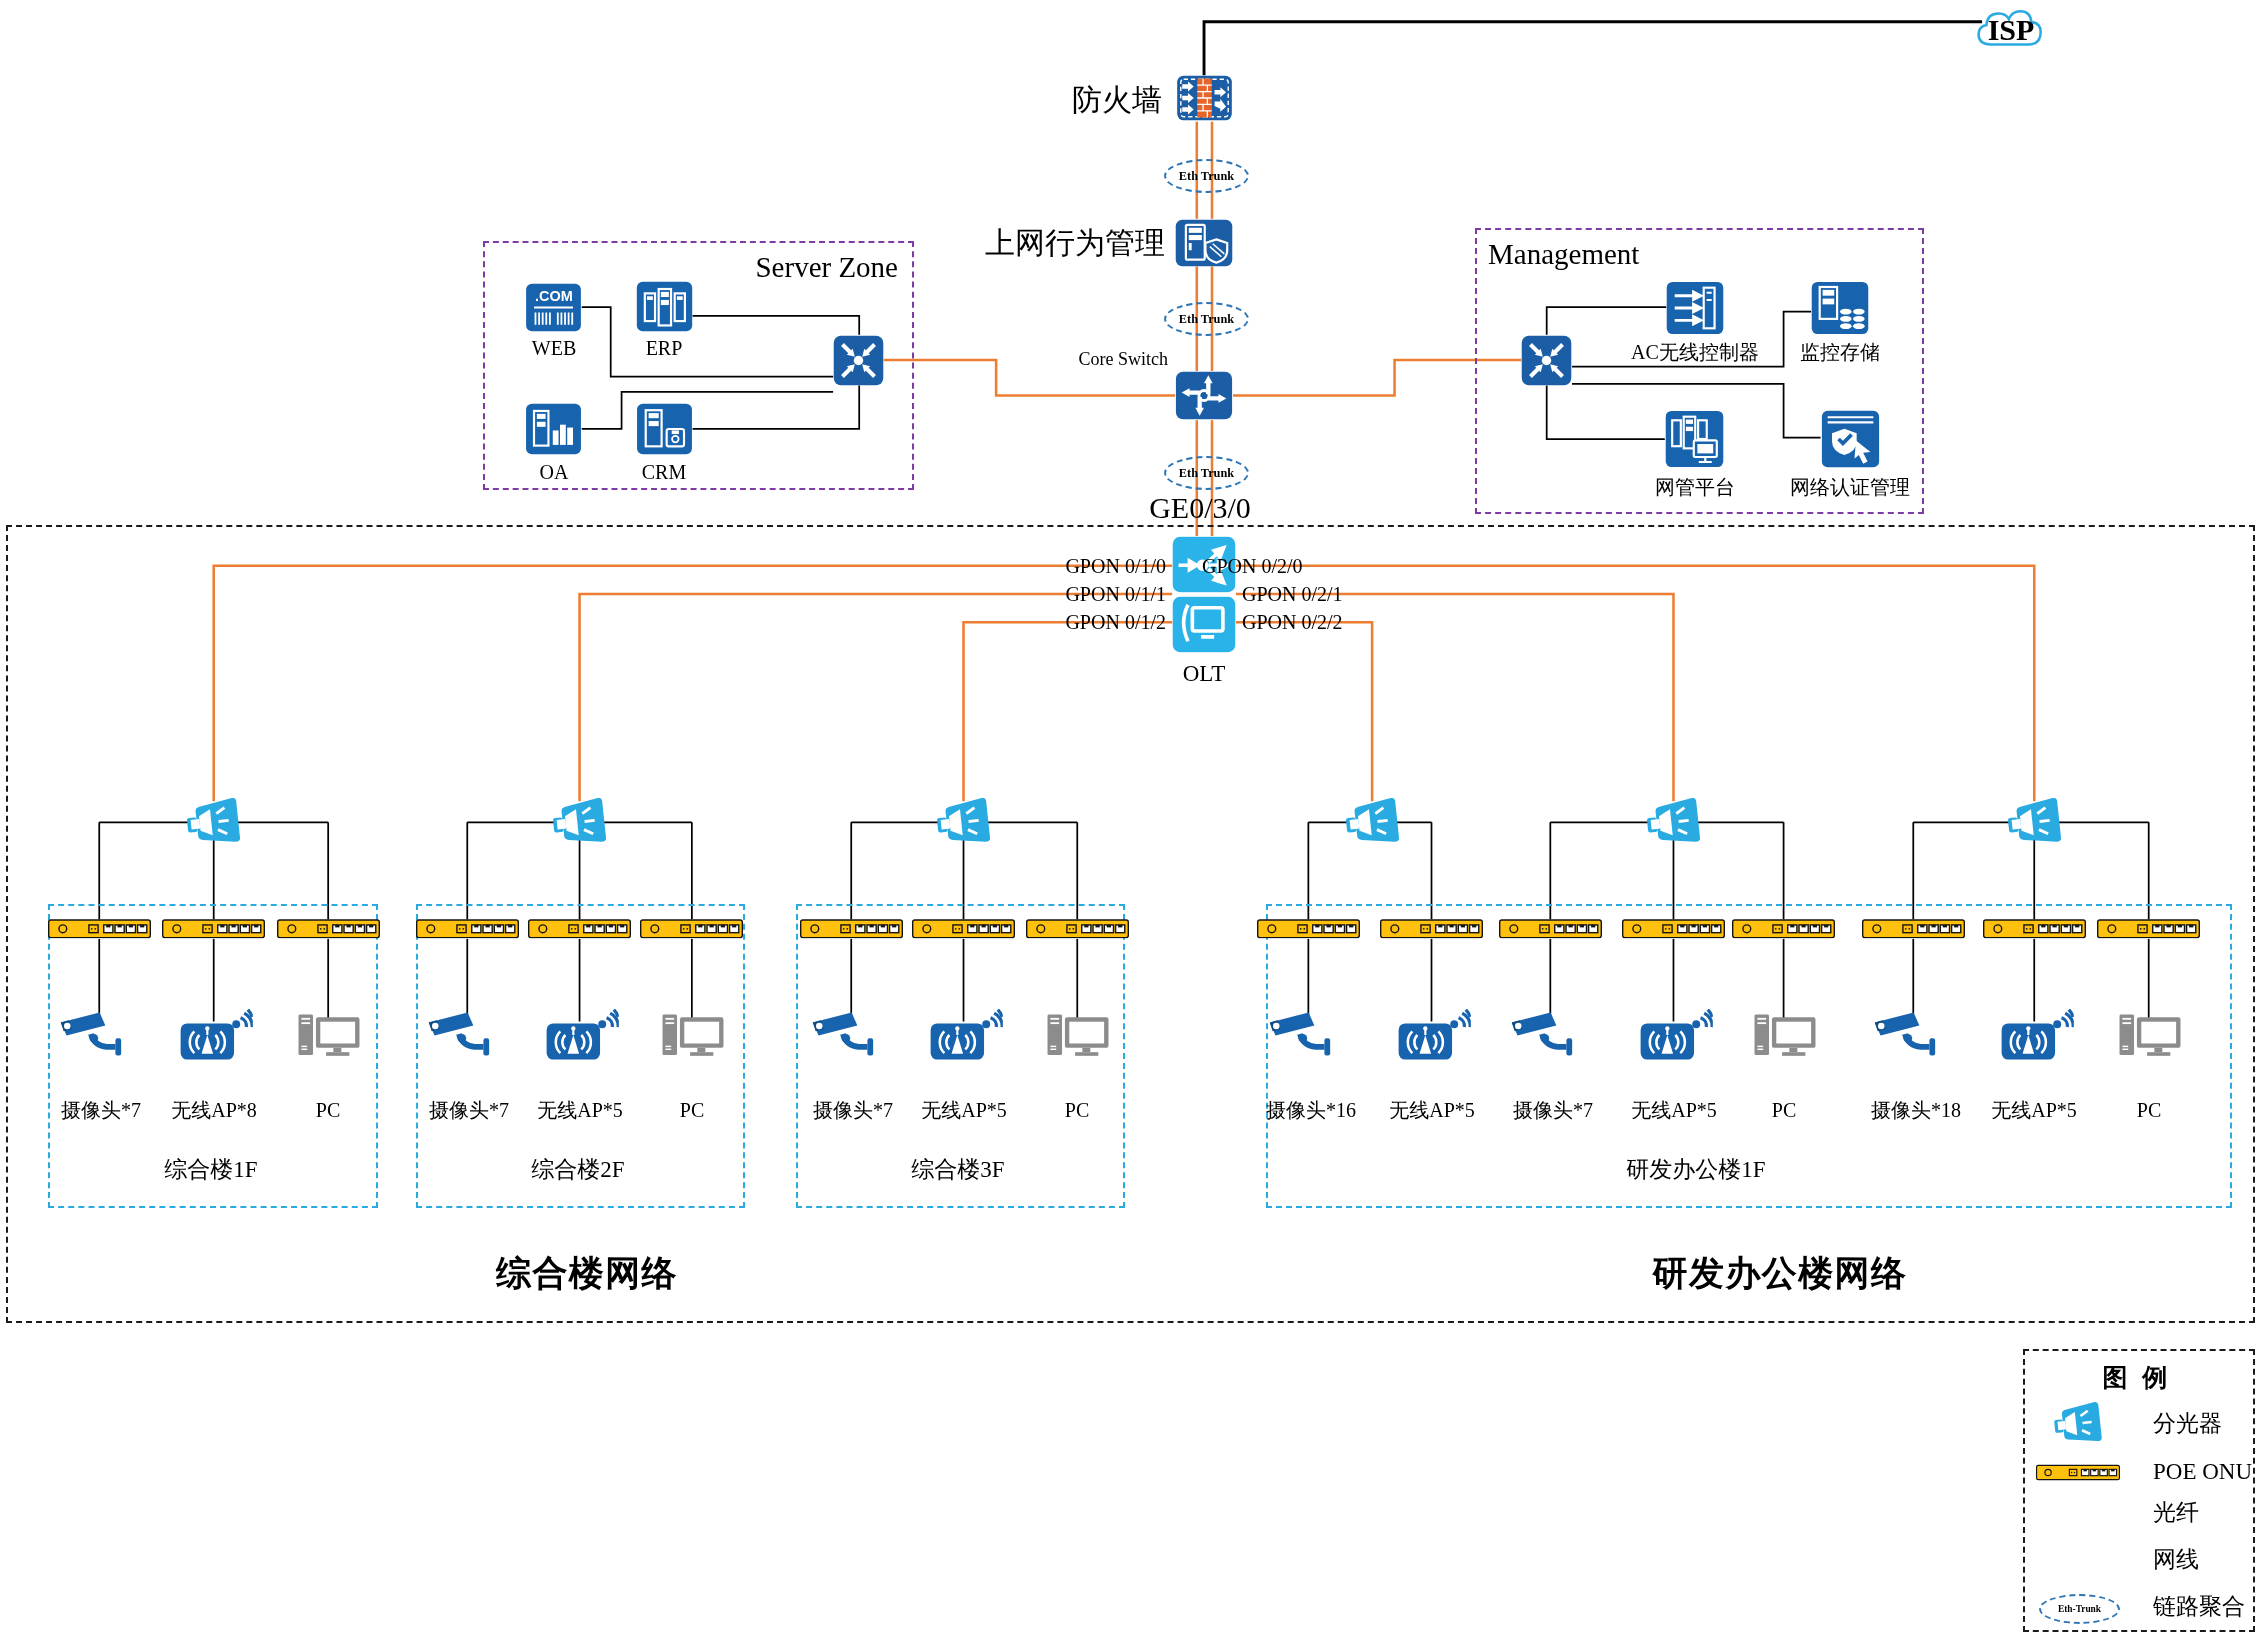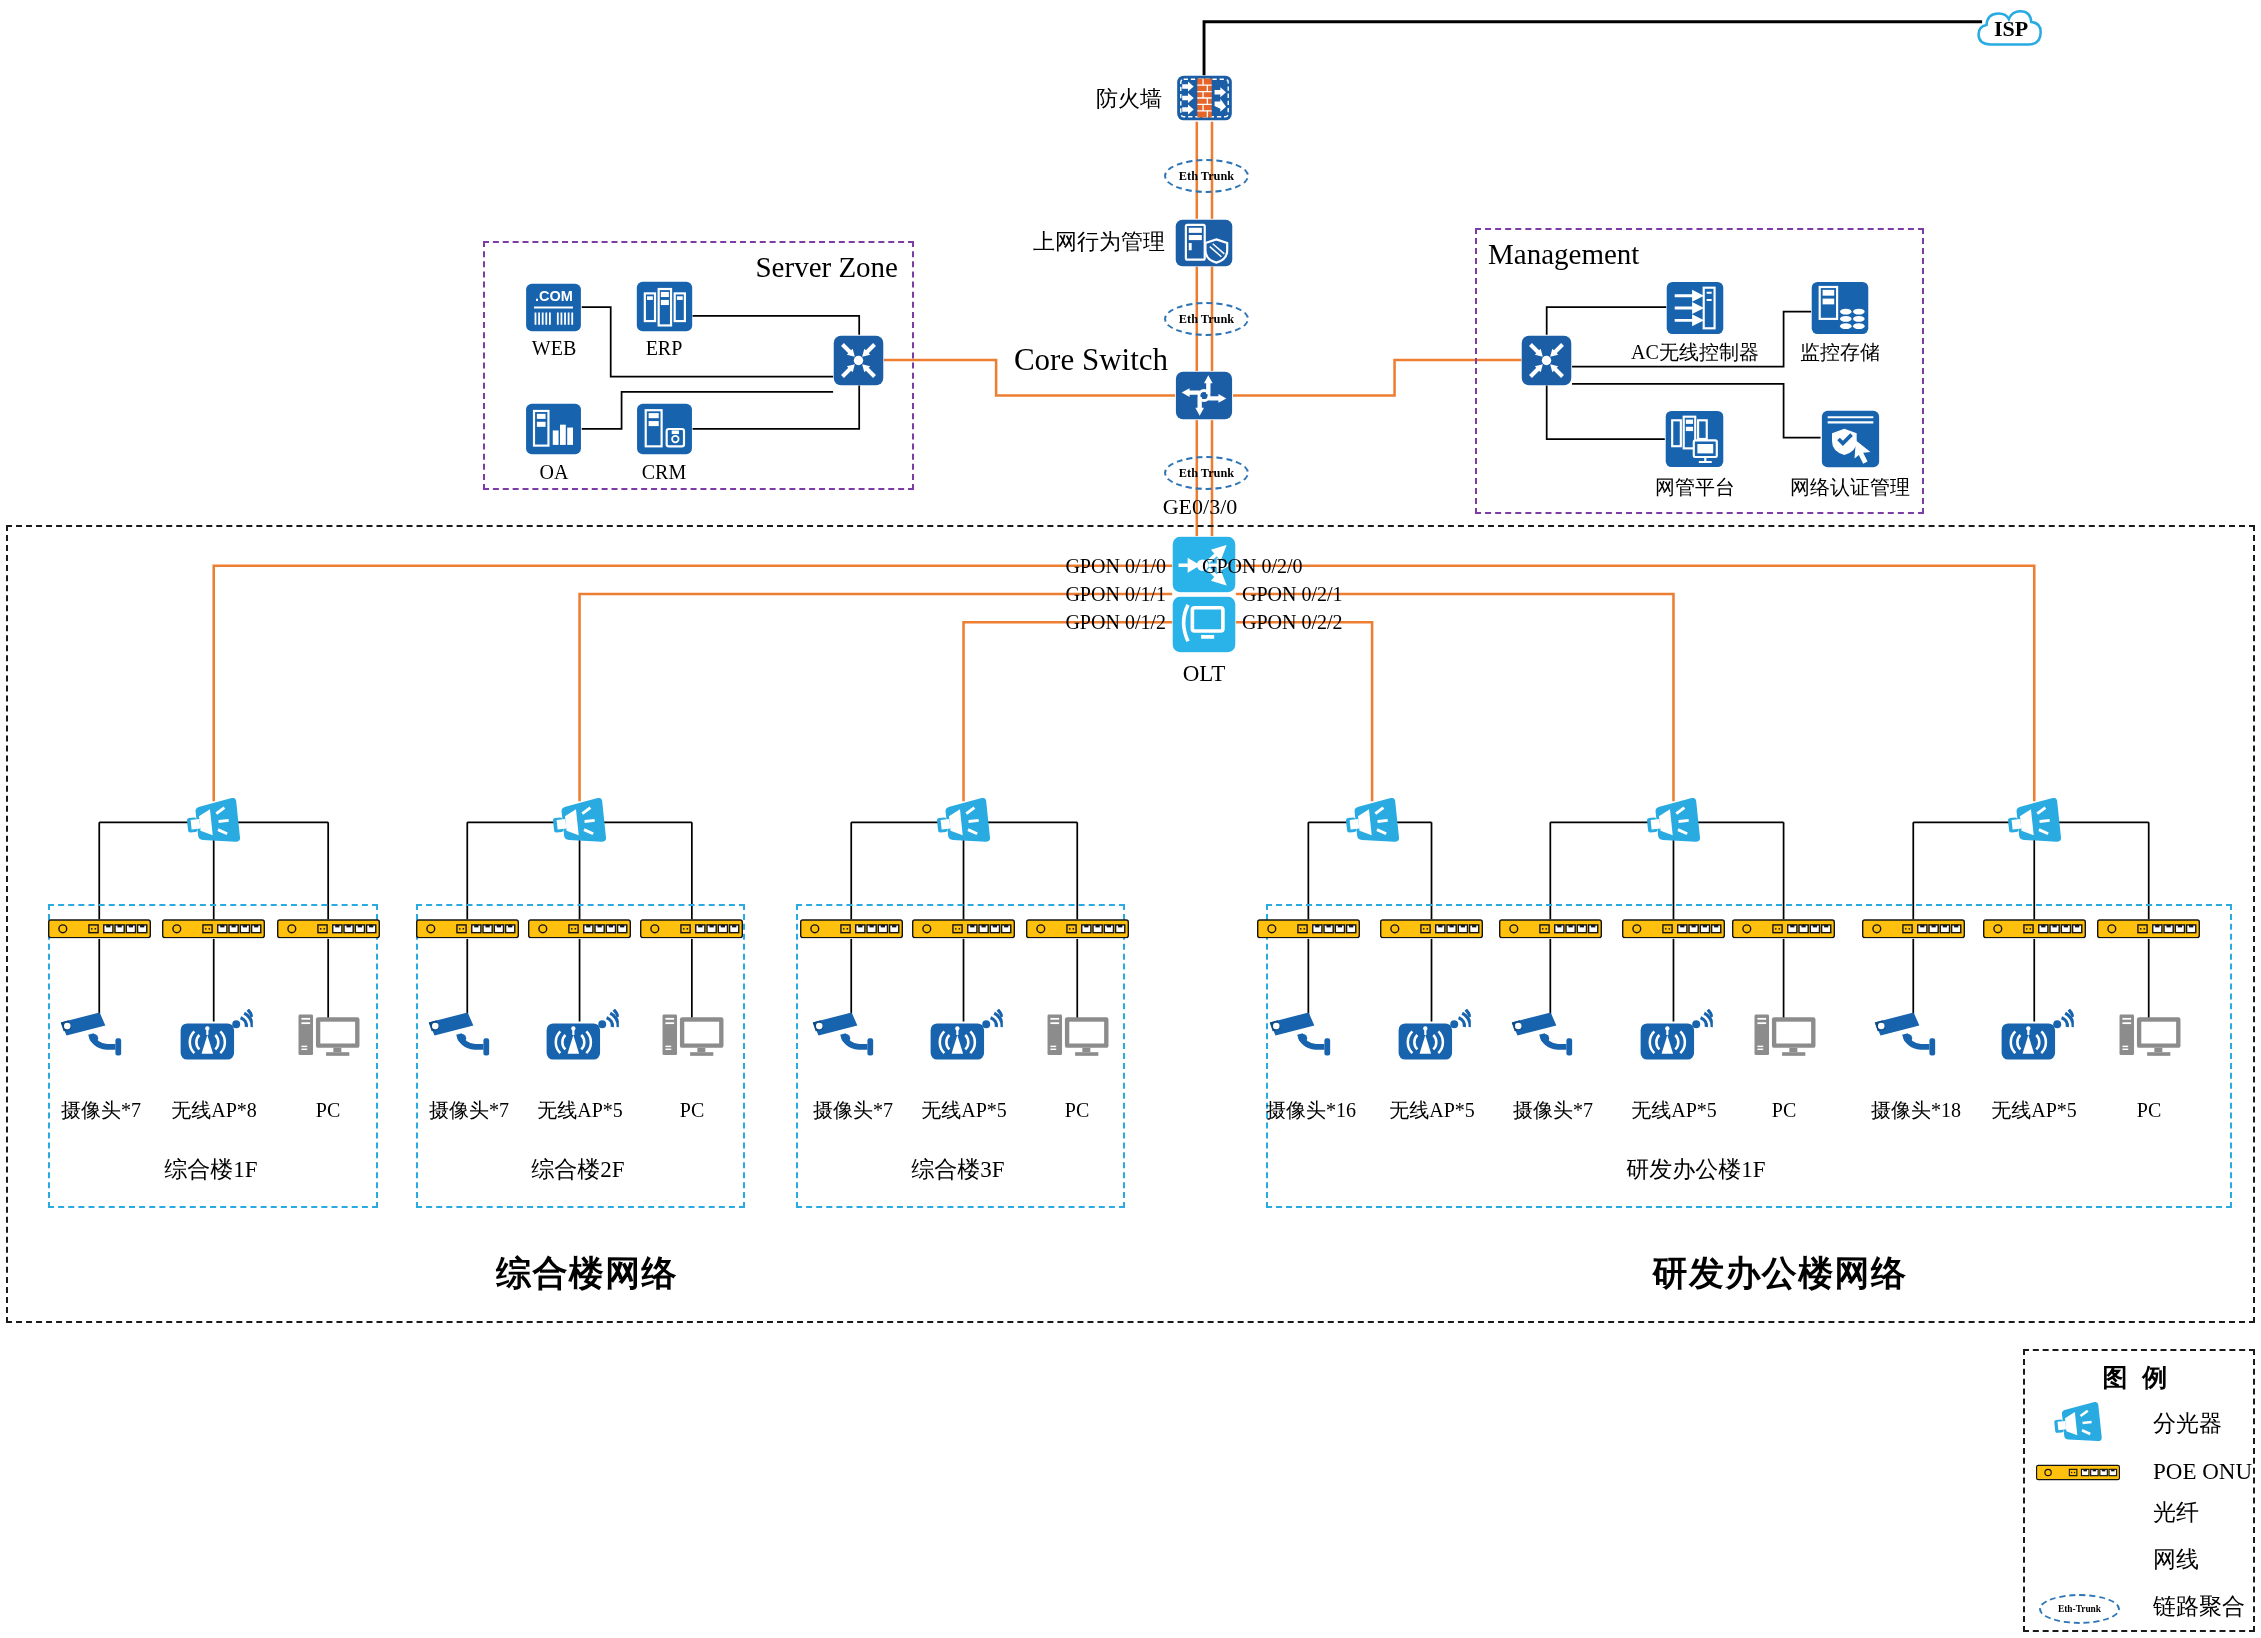--- a/index.html
+++ b/index.html
@@ -14,22 +14,22 @@
   
   .zonebox{position:absolute;border:2.2px dashed #7D3CA3;background:transparent;}
   .bldgbox{position:absolute;border:2.2px dashed #29ABE2;background:transparent;}
   .outerbox{position:absolute;border:2.2px dashed #1a1a1a;background:transparent;}
   .legendbox{position:absolute;border:2.2px dashed #1a1a1a;background:#fff;}
   
   .ethoval{position:absolute;border:2.2px dashed #2E75B6;border-radius:50%;
            display:flex;align-items:center;justify-content:center;
            font-weight:bold;background:transparent;}
   .f17{font-size:12.3px;font-family:Liberation Serif, serif;} .f14{font-size:9.4px;}
-  .t28{font-size:20px;} .t30{font-size:22px;} .t32{font-size:23px;} .t34{font-size:25px;}
-  .t38{font-size:31px;} .t40{font-size:29px;} .t48{font-size:35px;font-weight:bold;letter-spacing:1.4px;}
+  .t28{font-size:20px;} .t30{font-size:30px;} .t32{font-size:23px;} .t34{font-size:25px;}
+  .t38{font-size:18px;} .t40{font-size:29px;} .t48{font-size:35px;font-weight:bold;letter-spacing:1.4px;}
   .badge{color:#fff;font-weight:bold;font-size:14.5px;font-family:"Liberation Sans","DejaVu Sans",sans-serif;}
 </style>
 </head>
 <body>
 
 <div id="canvas">
 
   <svg width="0" height="0" style="position:absolute" aria-hidden="true">
     <defs>
       <symbol id="s-fw" viewBox="0 0 78 64">

